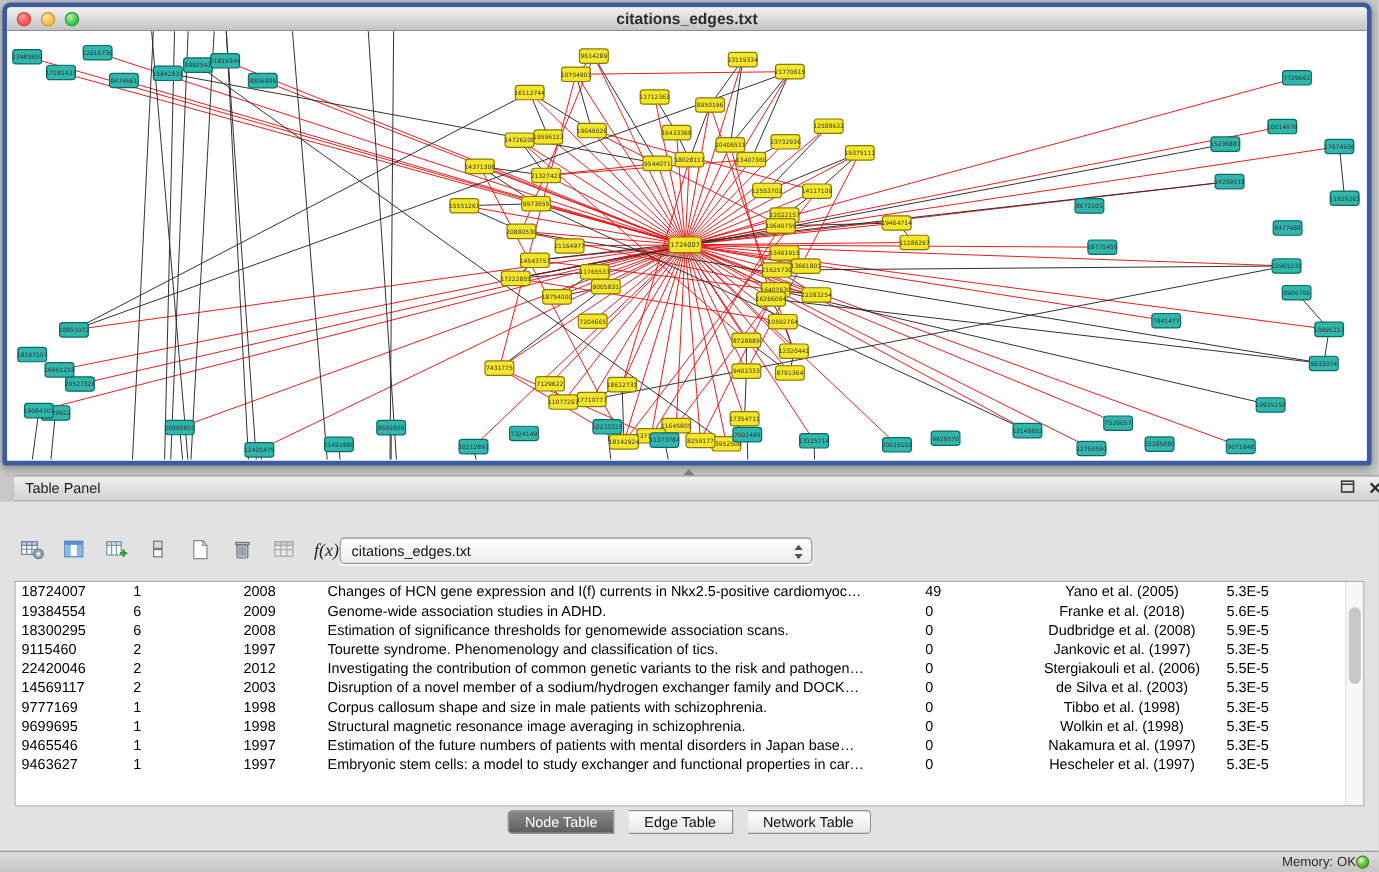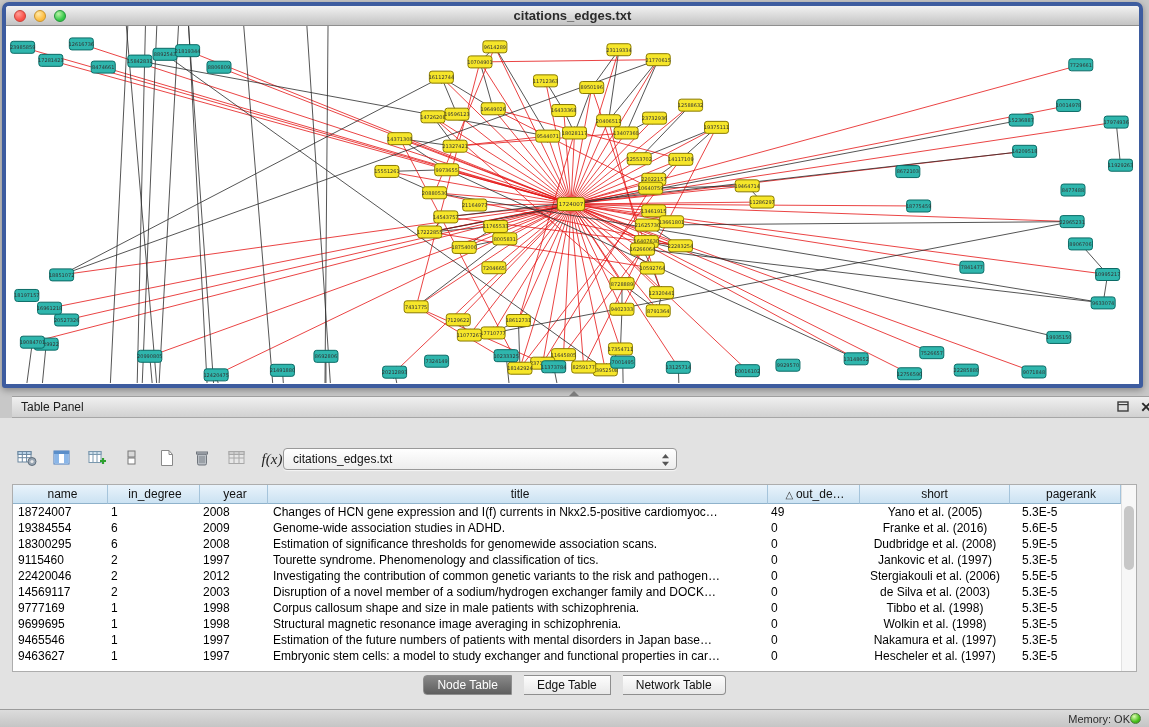--- a/index.html
+++ b/index.html
@@ -816,46 +816,37 @@
       <span>citations_edges.txt</span>
       <span class="arrows">
         <svg width="9" height="14">
             <path d="M4.5 1 L8 5.3 L1 5.3 Z" fill="#555"></path>
             <path d="M4.5 13 L1 8.7 L8 8.7 Z" fill="#555"></path>
           </svg>
       </span>
     </div>
 
     <div class="table-box">
-      <div class="thead">
-          <div class="hcell c0">name</div>
-          <div class="hcell c1">in_degree</div>
-          <div class="hcell c2">year</div>
-          <div class="hcell c3">title</div>
-          <div class="hcell c4"><span class="sort">△ </span>out_de…</div>
-          <div class="hcell c5">short</div>
-          <div class="hcell c6">pagerank</div>
-        </div>
       <div>
           <div class="trow">
             <div class="tcell c0">18724007</div>
             <div class="tcell c1">1</div>
             <div class="tcell c2">2008</div>
             <div class="tcell c3">Changes of HCN gene expression and I(f) currents in Nkx2.5-positive cardiomyoc…</div>
             <div class="tcell c4">49</div>
             <div class="tcell c5">Yano et al. (2005)</div>
             <div class="tcell c6">5.3E-5</div>
           </div>
           <div class="trow">
             <div class="tcell c0">19384554</div>
             <div class="tcell c1">6</div>
             <div class="tcell c2">2009</div>
             <div class="tcell c3">Genome-wide association studies in ADHD.</div>
             <div class="tcell c4">0</div>
-            <div class="tcell c5">Franke et al. (2016)</div>
+            <div class="tcell c5">Franke et al. (2018)</div>
             <div class="tcell c6">5.6E-5</div>
           </div>
           <div class="trow">
             <div class="tcell c0">18300295</div>
             <div class="tcell c1">6</div>
             <div class="tcell c2">2008</div>
             <div class="tcell c3">Estimation of significance thresholds for genomewide association scans.</div>
             <div class="tcell c4">0</div>
             <div class="tcell c5">Dudbridge et al. (2008)</div>
             <div class="tcell c6">5.9E-5</div>

